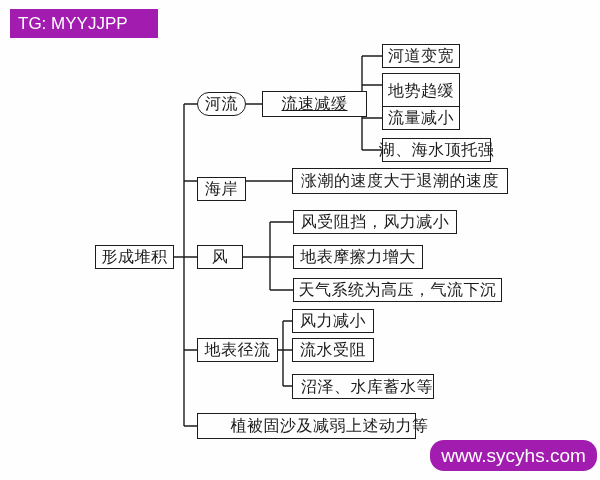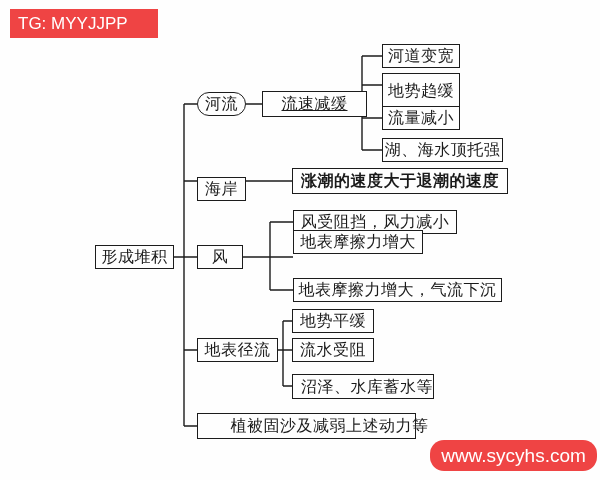--- a/index.html
+++ b/index.html
@@ -9,21 +9,21 @@
   }
   .connectors{position:absolute;left:0;top:0;width:600px;height:480px;}
   .node{
     position:absolute;box-sizing:border-box;
     border:1.5px solid #1c1c1c;background:#fefefe;color:#1a1a1a;
     display:flex;align-items:center;justify-content:center;
     font-size:16px;line-height:1;white-space:nowrap;
     letter-spacing:0.5px;
   }
   .watermark{
-    position:absolute;background:#ef4444;color:#ffffff;
+    position:absolute;background:#a21caf;color:#ffffff;
     font-family:"Liberation Sans","DejaVu Sans",sans-serif;
     display:flex;align-items:center;
   }
   .wm-tl{left:10px;top:9px;width:140px;height:29px;font-size:17px;padding-left:8px;}
   .wm-br{left:430px;top:440px;width:167px;height:31px;font-size:19px;justify-content:center;border-radius:14px;}
 </style>
 </head>
 <body>
 
 <div class="canvas">
@@ -55,32 +55,32 @@
     "></path>
   </svg>
 
   <div class="node" style="left:95px;top:245px;width:79px;height:24px;text-align:right;">形成堆积</div>
 
   <div class="node" style="left:197px;top:92px;width:49px;height:24px;border-radius:12px;">河流</div>
   <div class="node" style="left:262px;top:91px;width:105px;height:26px;text-decoration:underline;">流速减缓</div>
   <div class="node" style="left:382px;top:44px;width:78px;height:24px;">河道变宽</div>
   <div class="node" style="left:382px;top:73px;width:78px;height:35px;">地势趋缓</div>
   <div class="node" style="left:382px;top:106px;width:78px;height:24px;">流量减小</div>
-  <div class="node" style="left:382px;top:138px;width:121px;height:24px;">湖、海水顶托强</div>
+  <div class="node" style="left:382px;top:138px;width:109px;height:24px;">湖、海水顶托强</div>
 
   <div class="node" style="left:197px;top:177px;width:49px;height:24px;">海岸</div>
-  <div class="node" style="left:292px;top:168px;width:216px;height:26px;font-weight:bold;">涨潮的速度大于退潮的速度</div>
+  <div class="node" style="left:292px;top:168px;width:216px;height:26px;">涨潮的速度大于退潮的速度</div>
 
   <div class="node" style="left:197px;top:245px;width:46px;height:24px;">风</div>
   <div class="node" style="left:293px;top:210px;width:164px;height:24px;">风受阻挡，风力减小</div>
-  <div class="node" style="left:293px;top:230px;width:130px;height:24px;text-align:center;">地表摩擦力增大</div>
-  <div class="node" style="left:293px;top:278px;width:209px;height:24px;">地表摩擦力增大，气流下沉</div>
+  <div class="node" style="left:293px;top:245px;width:130px;height:24px;text-align:center;">地表摩擦力增大</div>
+  <div class="node" style="left:293px;top:278px;width:209px;height:24px;">天气系统为高压，气流下沉</div>
 
   <div class="node" style="left:197px;top:338px;width:81px;height:24px;">地表径流</div>
-  <div class="node" style="left:292px;top:309px;width:82px;height:24px;">地势平缓</div>
+  <div class="node" style="left:292px;top:309px;width:82px;height:24px;">风力减小</div>
   <div class="node" style="left:292px;top:338px;width:82px;height:24px;">流水受阻</div>
   <div class="node" style="left:292px;top:374px;width:142px;height:25px;padding-left:8px;">沼泽、水库蓄水等</div>
 
   <div class="node" style="left:197px;top:413px;width:219px;height:26px;padding-left:46px;">植被固沙及减弱上述动力等</div>
 
   <div class="watermark wm-tl">TG: MYYJJPP</div>
   <div class="watermark wm-br">www.sycyhs.com</div>
 
 </div>
 

